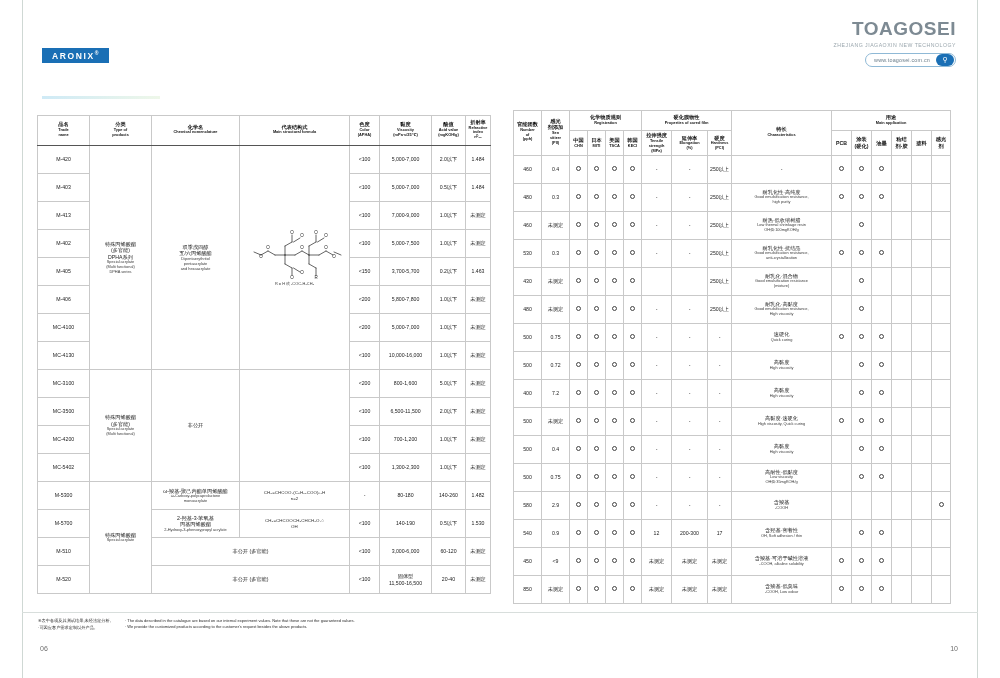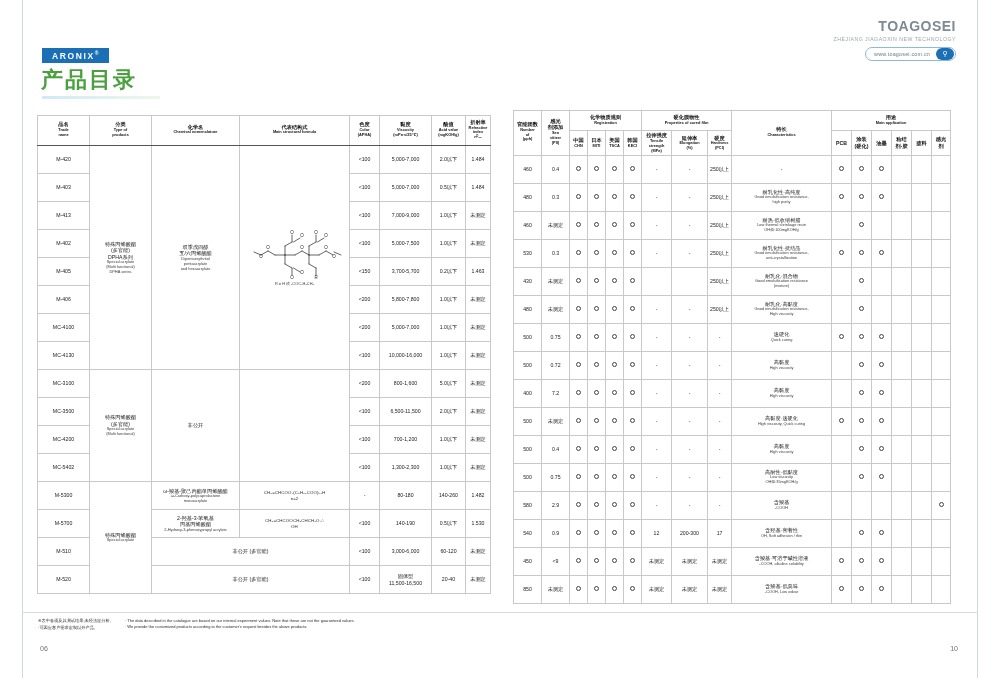--- a/index.html
+++ b/index.html
@@ -45,21 +45,21 @@
     position: absolute; left: 42px; top: 96px;
     width: 118px; height: 3px;
     background: linear-gradient(to right, #cfeaf6, #eef7e9);
   }
   .brand {
     position: absolute; right: 44px; top: 18px;
     text-align: right;
   }
   .brand-name {
     color: #7d8a93;
-    font-size: 14px;
+    font-size: 19px;
     font-weight: bold;
     letter-spacing: 0.5px;
   }
   .brand-sub {
     color: #9aa6ad;
     font-size: 5.2px;
     letter-spacing: 0.5px;
     margin-top: 2px;
   }
   .url-pill {
@@ -148,21 +148,20 @@
 <body>
 
 <div class="page">
 
   <div class="edge-line l"></div>
   <div class="edge-line r"></div>
 
   <div class="aronix-badge">
     <span>ARONIX</span><sup>®</sup>
   </div>
-  <div class="page-title">产品目录</div>
   <div class="title-rule"></div>
 
   <div class="brand">
     <div class="brand-name">TOAGOSEI</div>
     <div class="brand-sub">ZHEJIANG JIAGAOXIN NEW TECHNOLOGY</div>
     <div class="url-pill">
       <span class="u">www.toagosei.com.cn</span>
       <span class="go">⚲</span>
     </div>
   </div>

